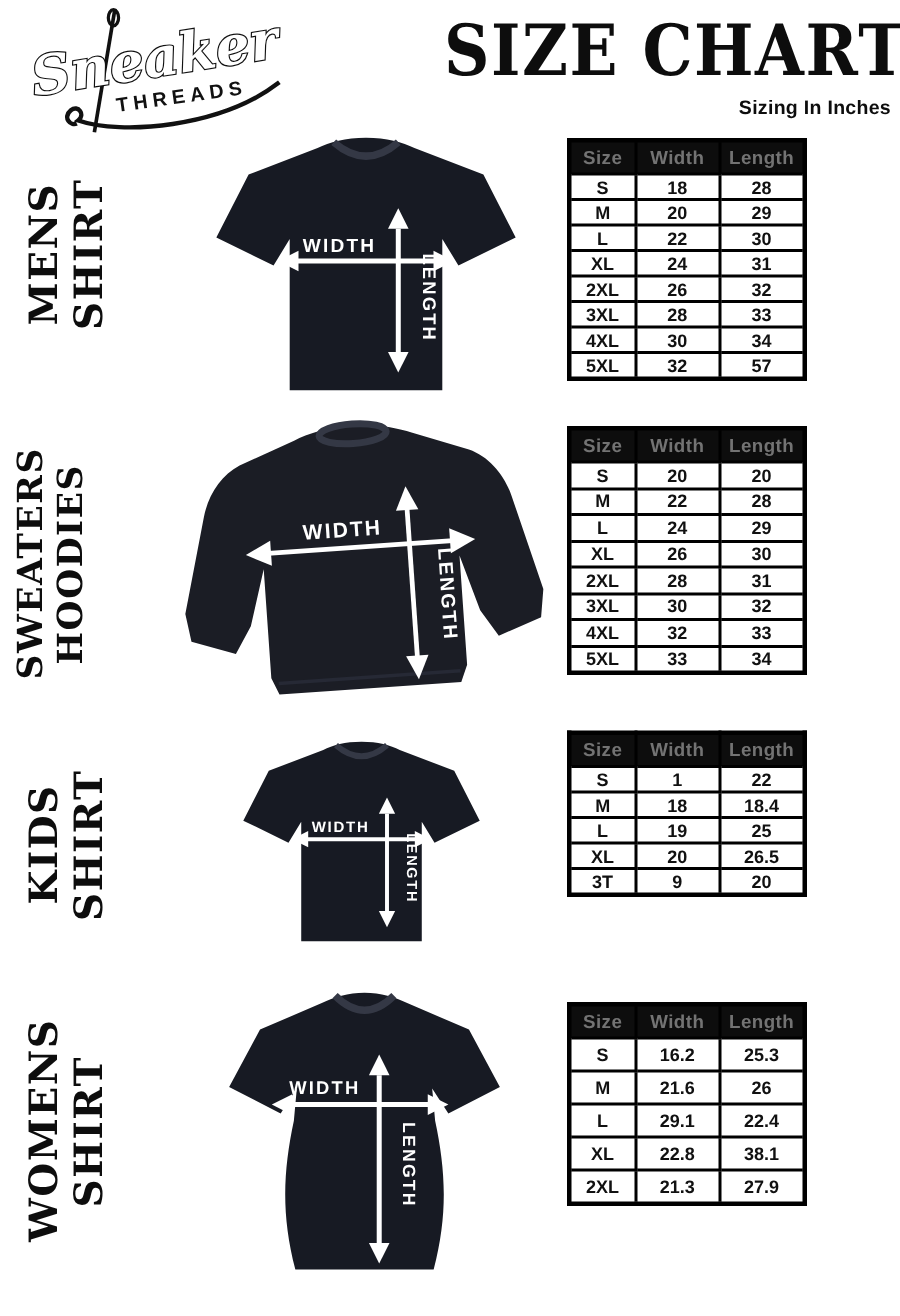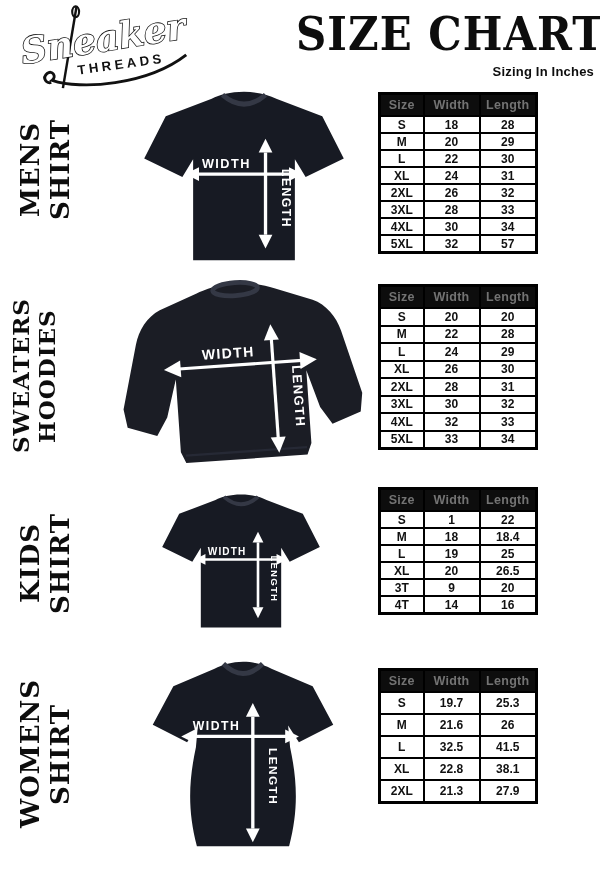--- a/index.html
+++ b/index.html
@@ -290,56 +290,51 @@
         <tr>
           <td>XL</td>
           <td>20</td>
           <td>26.5</td>
         </tr>
         <tr>
           <td>3T</td>
           <td>9</td>
           <td>20</td>
         </tr>
-        <tr>
-          <td>4T</td>
-          <td>14</td>
-          <td>16</td>
-        </tr>
       </tbody>
   </table>
 
   <table class="sizes t-women">
     <colgroup>
         <col class="c-size">
         <col class="c-width">
         <col class="c-length">
       </colgroup>
     <thead>
         <tr>
       <th>Size</th>
       <th>Width</th>
       <th>Length</th>
     </tr>
       </thead>
     <tbody>
         <tr>
           <td>S</td>
-          <td>19.7</td>
+          <td>16.2</td>
           <td>25.3</td>
         </tr>
         <tr>
           <td>M</td>
           <td>21.6</td>
           <td>26</td>
         </tr>
         <tr>
           <td>L</td>
-          <td>32.5</td>
-          <td>41.5</td>
+          <td>29.1</td>
+          <td>22.4</td>
         </tr>
         <tr>
           <td>XL</td>
           <td>22.8</td>
           <td>38.1</td>
         </tr>
         <tr>
           <td>2XL</td>
           <td>21.3</td>
           <td>27.9</td>

